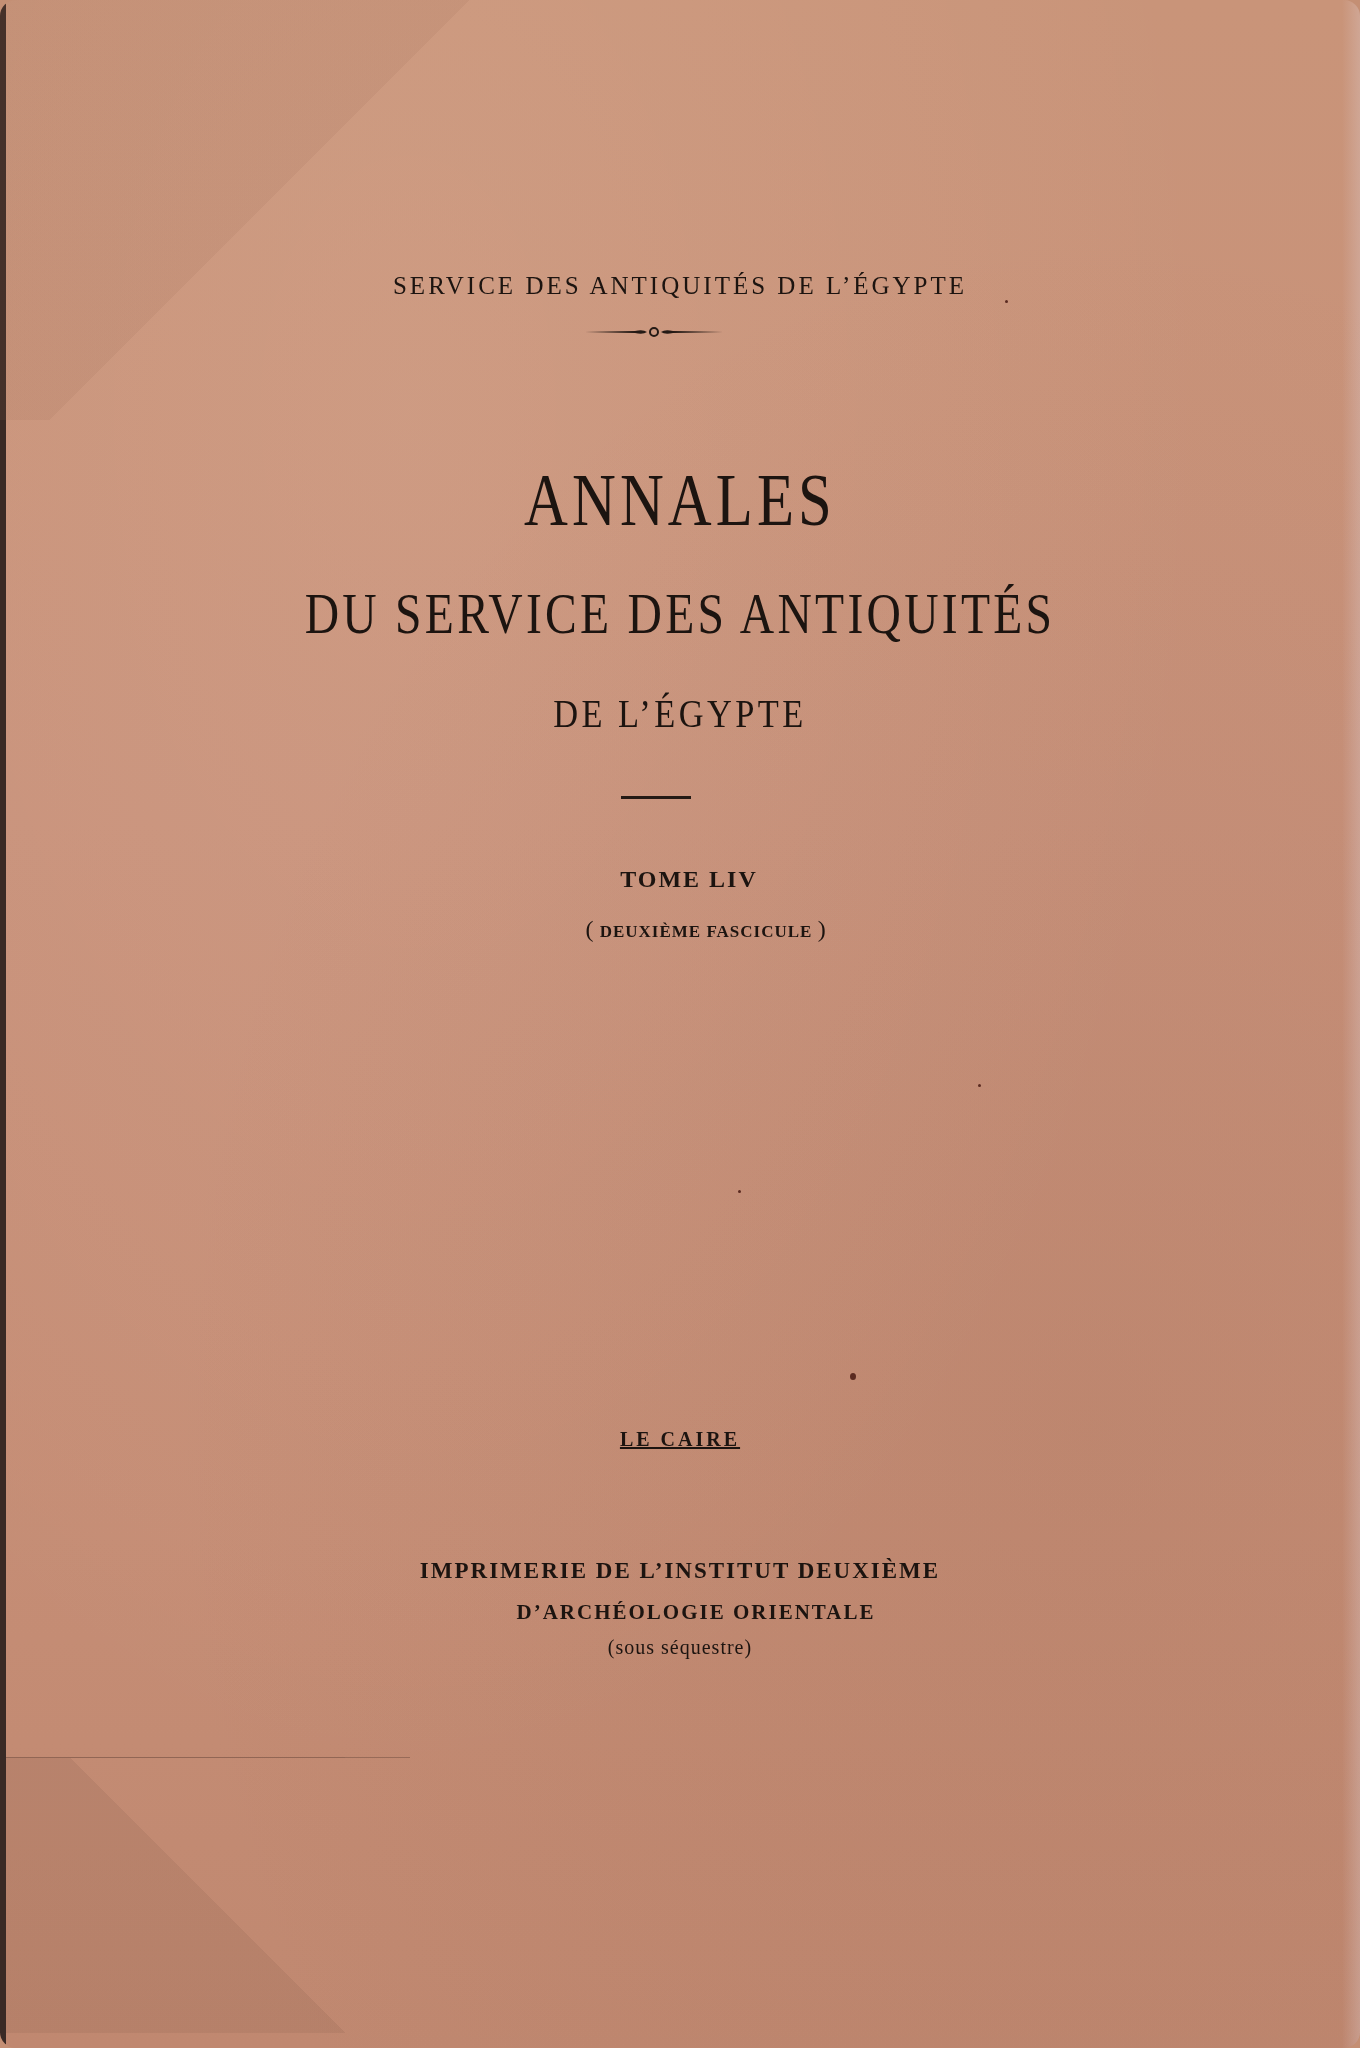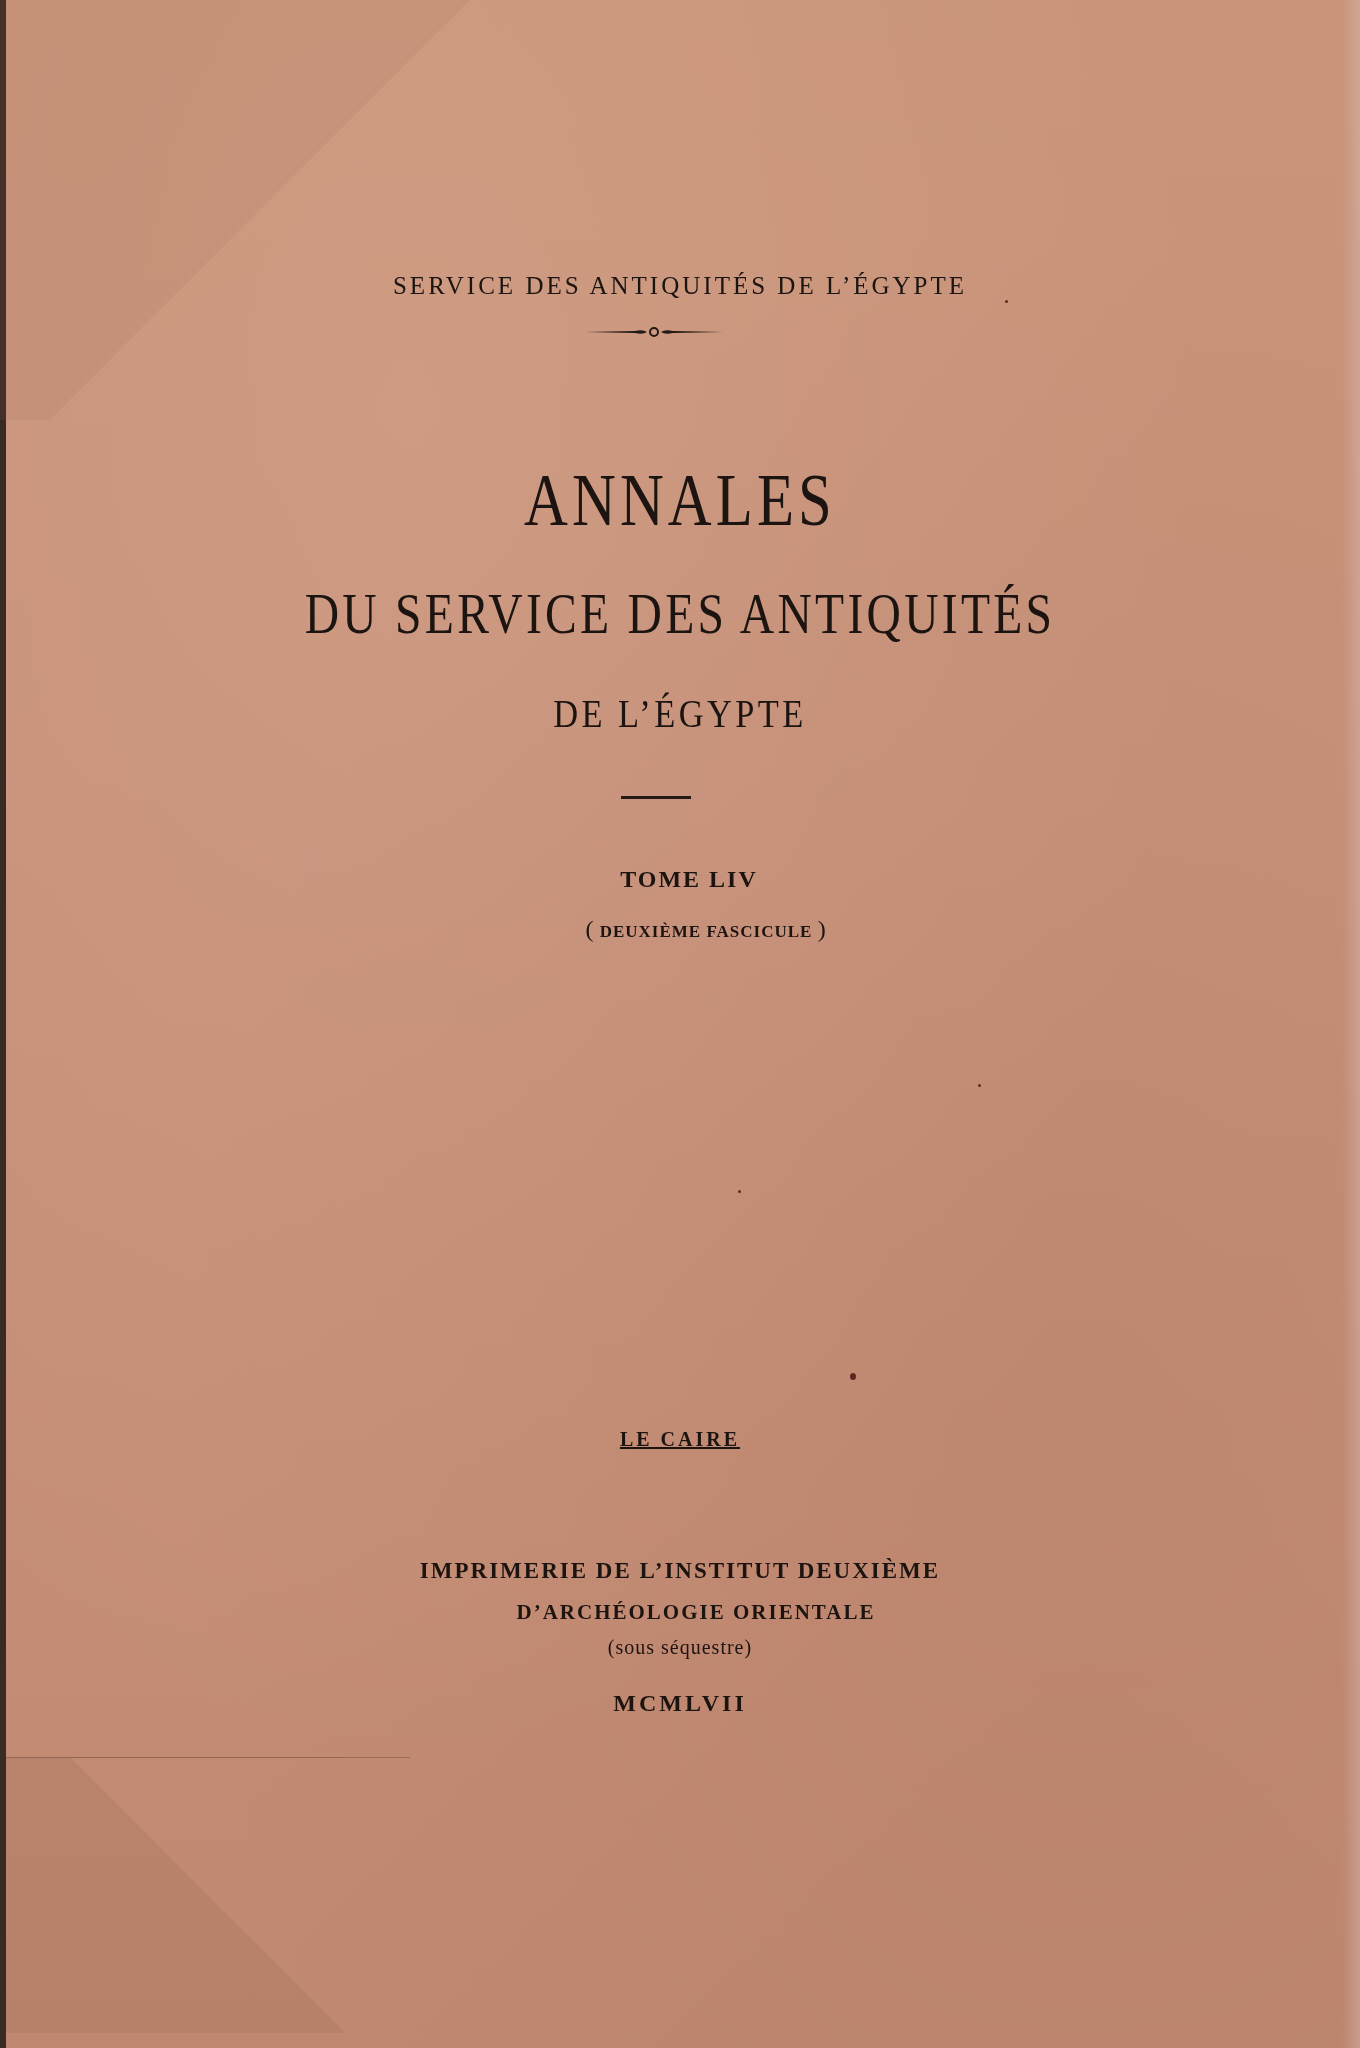--- a/index.html
+++ b/index.html
@@ -9,20 +9,21 @@
       font-family: "Liberation Serif", "DejaVu Serif", serif;
       color: #1c1410;
     }
     .cover {
       position: relative; width: 1360px; height: 2048px;
       background:
         radial-gradient(ellipse at 30% 20%, rgba(255,230,210,0.10), rgba(0,0,0,0) 60%),
         radial-gradient(ellipse at 80% 70%, rgba(120,70,50,0.10), rgba(0,0,0,0) 60%),
         linear-gradient(180deg, #c99479 0%, #c8917a 40%, #c58d75 75%, #c08870 100%);
       overflow: hidden;
+      border-radius: 16px;
     }
     .edge-left { position: absolute; left: 0; top: 0; width: 6px; height: 2048px; background: #3a2a25; }
     .edge-right { position: absolute; right: 0; top: 0; width: 18px; height: 2048px;
       background: linear-gradient(90deg, rgba(0,0,0,0), rgba(220,200,200,0.35)); }
     .fold-top { position: absolute; left: 0; top: 0; width: 520px; height: 420px;
       background: linear-gradient(135deg, rgba(150,100,80,0.12) 0%, rgba(150,100,80,0.12) 50%, rgba(0,0,0,0) 50%); }
     .fold-bottom { position: absolute; left: 6px; top: 1757px; width: 404px; height: 275px;
       background: linear-gradient(225deg, rgba(0,0,0,0) 50%, rgba(120,80,65,0.14) 50%);
       border-top: 1px solid rgba(90,60,50,0.4); }
     .line { position: absolute; left: 0; width: 1360px; text-align: center; white-space: nowrap; }
@@ -69,19 +70,18 @@
   <div class="line fascicule">
     <span class="paren">(</span>
     <span>DEUXIÈME FASCICULE</span>
     <span class="paren">)</span>
   </div>
 
   <div class="line imp1">LE CAIRE</div>
   <div class="line imp2">IMPRIMERIE DE L’INSTITUT DEUXIÈME</div>
   <div class="line imp3">D’ARCHÉOLOGIE ORIENTALE</div>
   <div class="line imp4">(sous séquestre)</div>
-  <div class="line imp5">MCMLVII</div>
 
   <div class="speck" style="left:850px;top:1373px;width:6px;height:7px;"></div>
   <div class="speck" style="left:978px;top:1084px;width:3px;height:3px;"></div>
   <div class="speck" style="left:738px;top:1190px;width:3px;height:3px;"></div>
   <div class="speck" style="left:1005px;top:300px;width:3px;height:3px;"></div>
 </div>
 
 </body></html>

